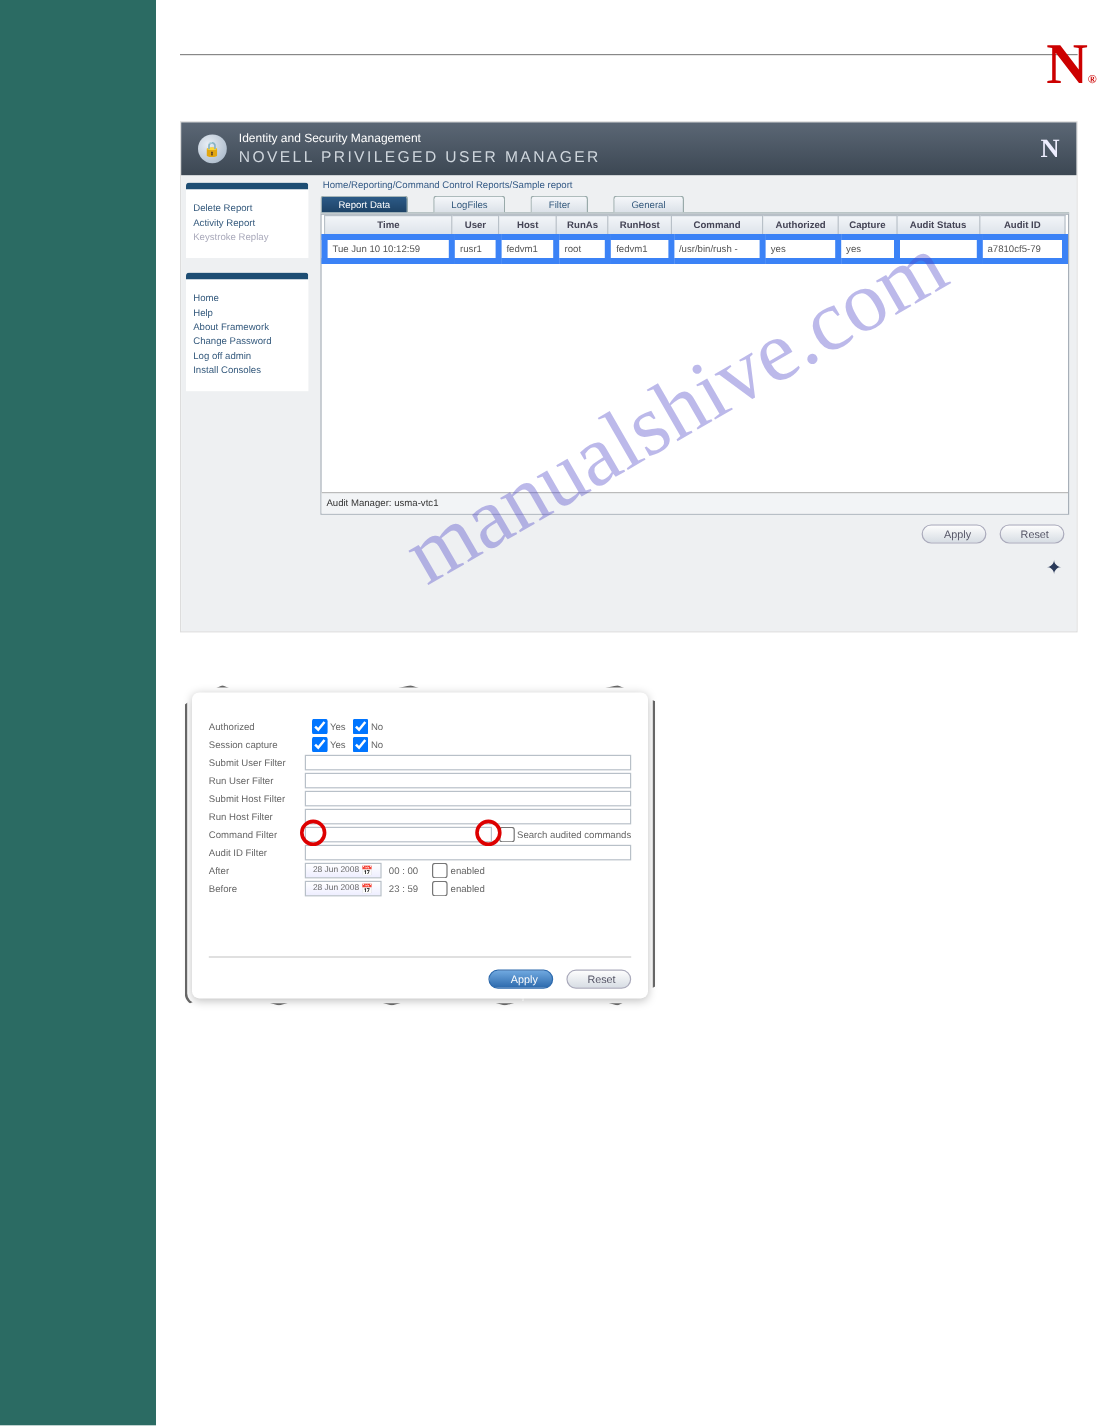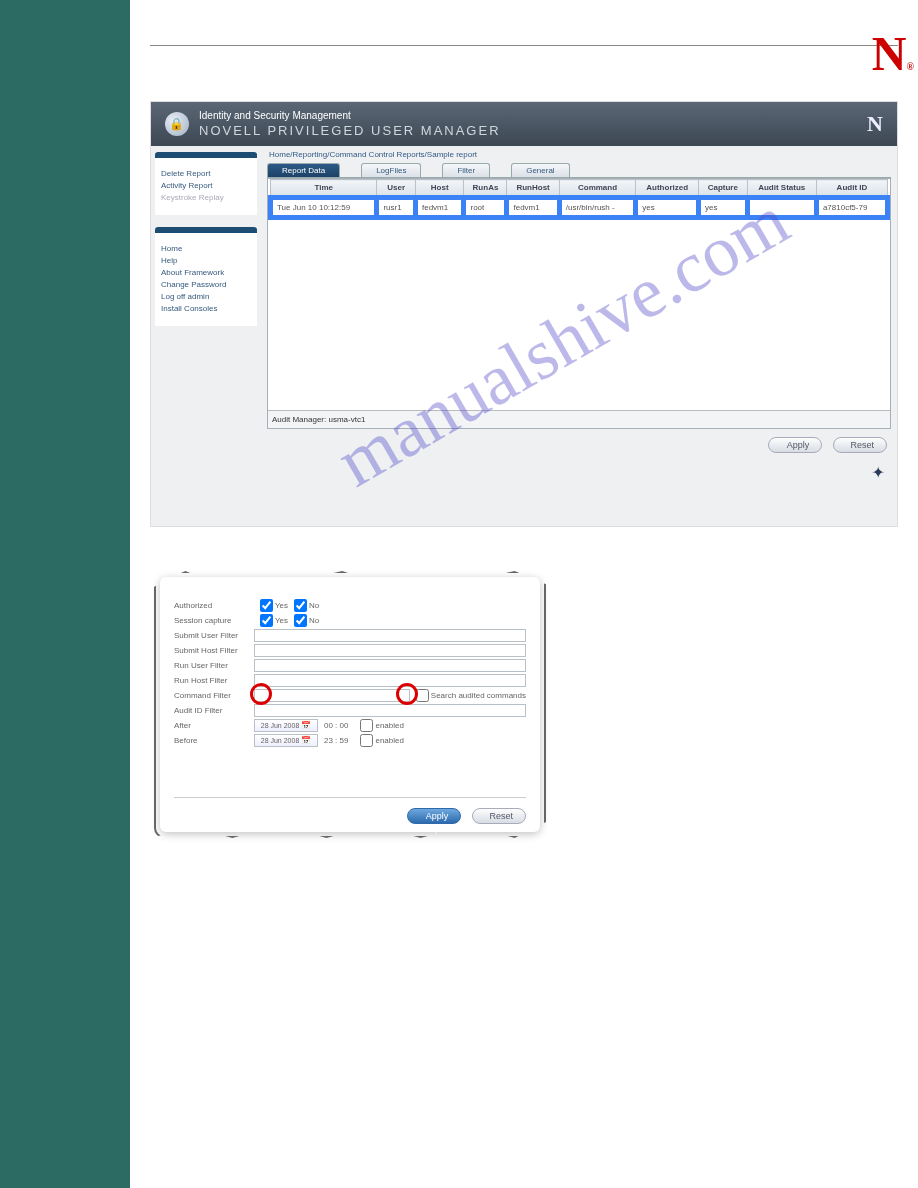--- a/index.html
+++ b/index.html
@@ -163,25 +163,25 @@
         <label class="fchk">
             <input type="checkbox" checked="" style="">
             <span>No</span>
           </label>
       </div>
       <div class="frow">
           <span class="flabel">Submit User Filter</span>
           <input class="finput" style="">
         </div>
       <div class="frow">
+          <span class="flabel">Run User Filter</span>
+          <input class="finput" style="">
+        </div>
+      <div class="frow">
           <span class="flabel">Submit Host Filter</span>
-          <input class="finput" style="">
-        </div>
-      <div class="frow">
-          <span class="flabel">Run User Filter</span>
           <input class="finput" style="">
         </div>
       <div class="frow">
           <span class="flabel">Run Host Filter</span>
           <input class="finput" style="">
         </div>
       <div class="frow" style="position:relative;">
         <span class="flabel">Command Filter</span>
         <input class="finput" style="">
         <label class="fchk">

